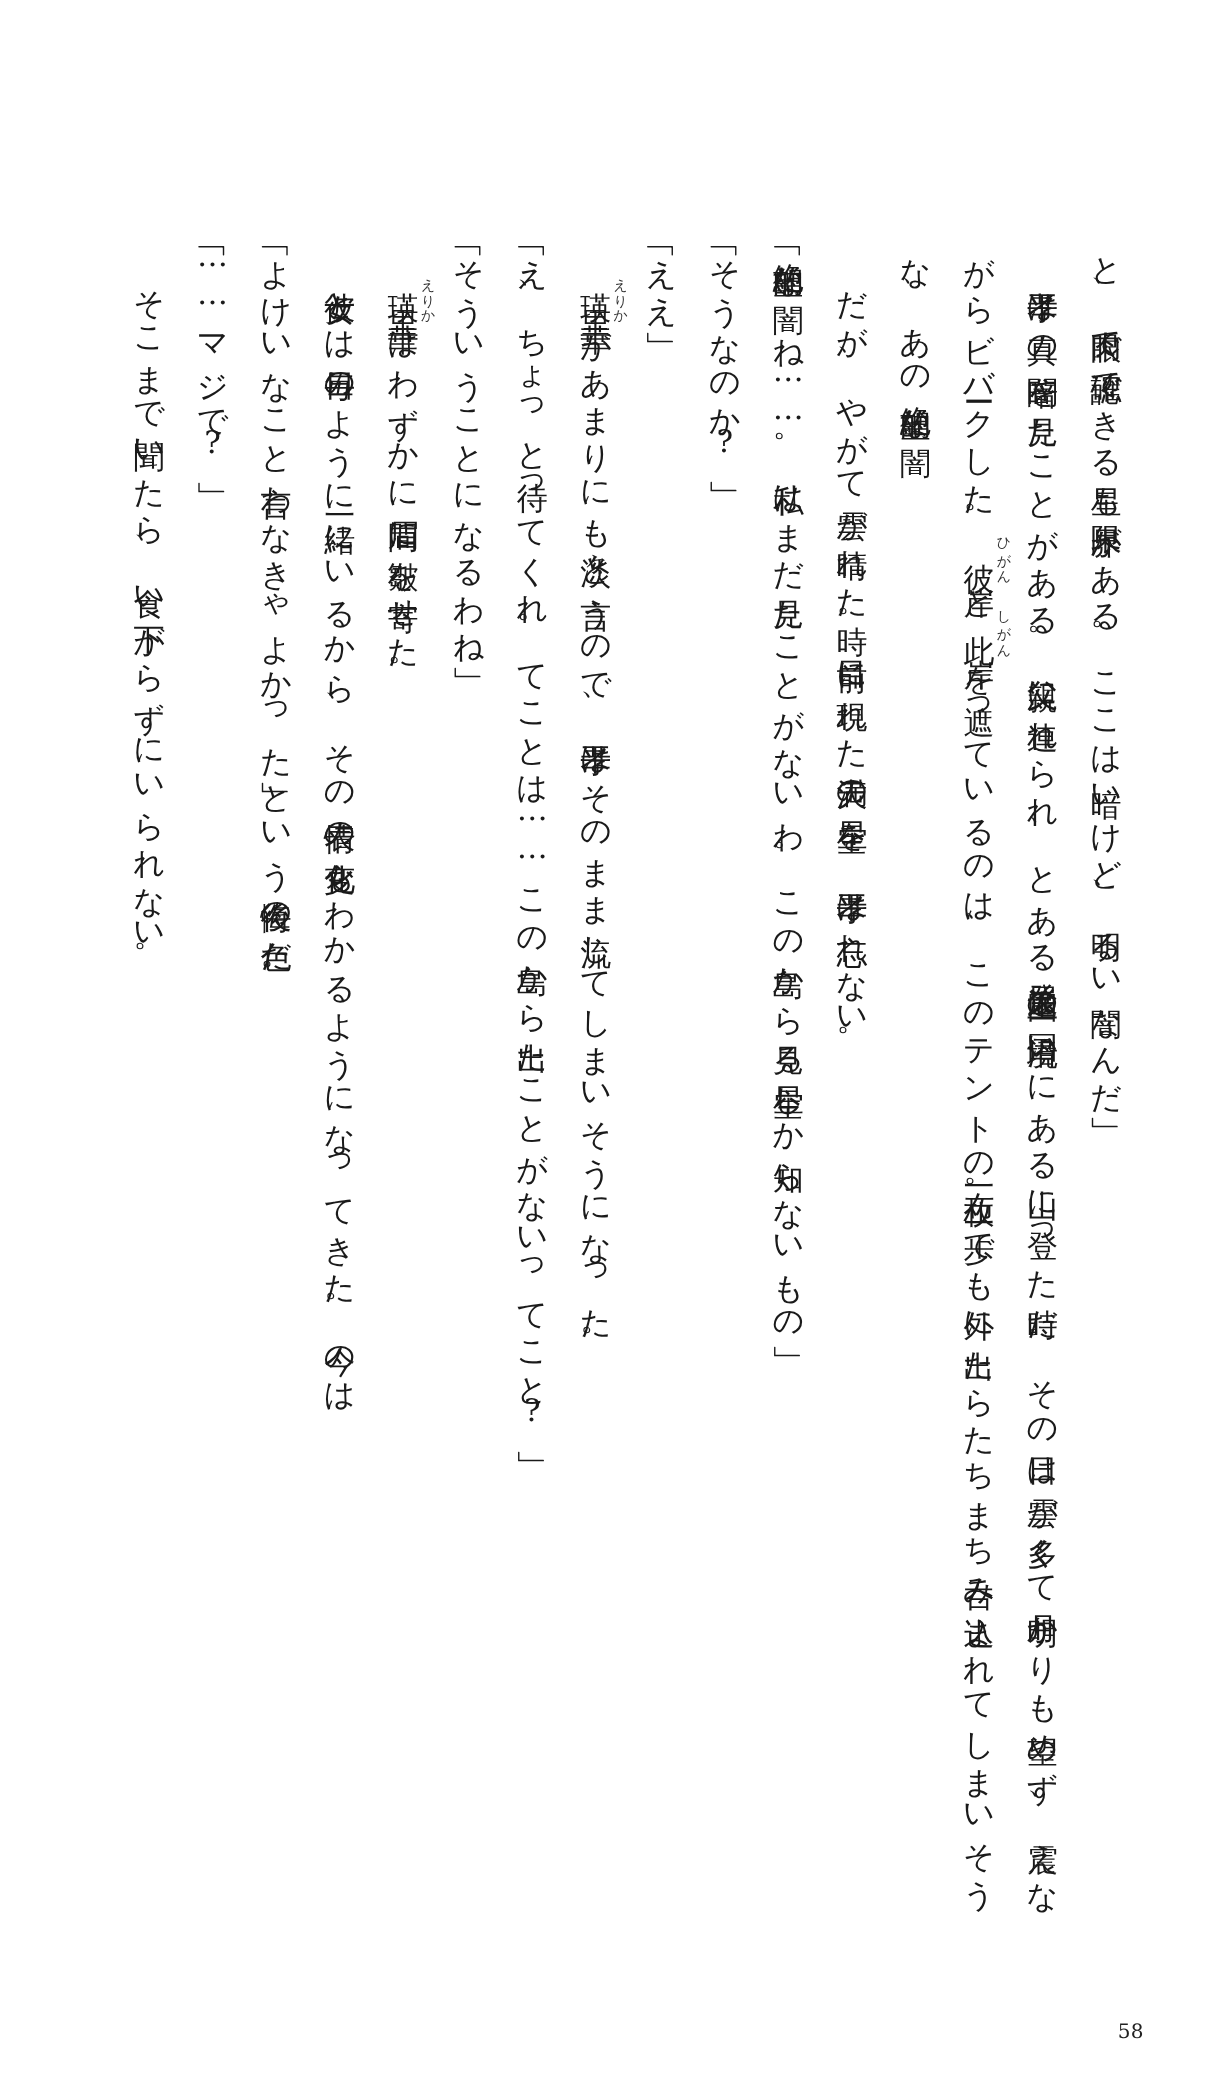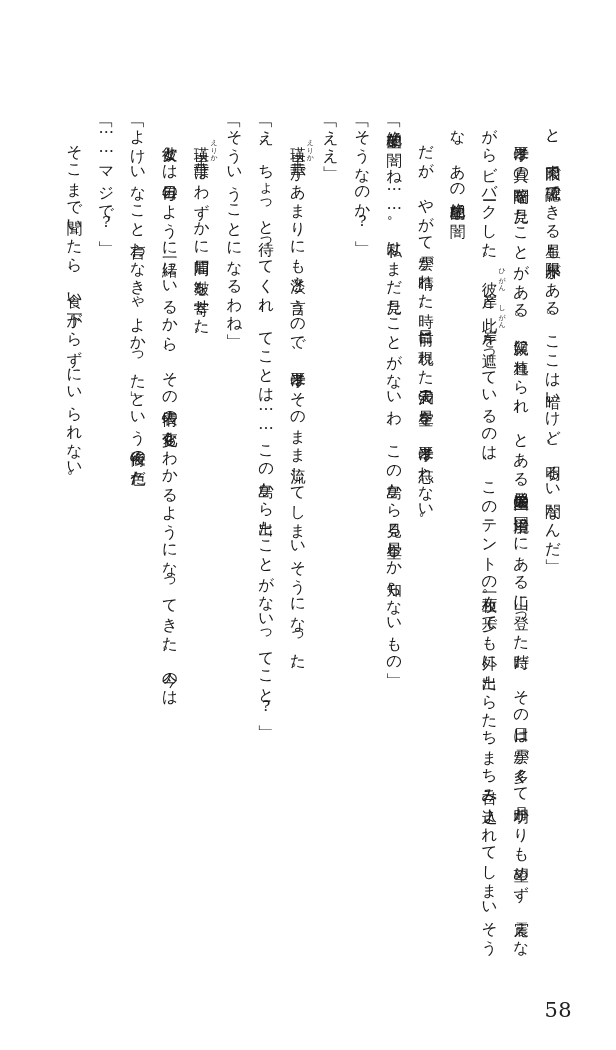--- a/index.html
+++ b/index.html
@@ -48,21 +48,21 @@
   rt {
     font-size: 0.45em;
     letter-spacing: 0;
     line-height: 1;
     color: #333;
   }
   .page-number {
     position: absolute;
     right: 44px;
     bottom: 28px;
-    font-size: 21px;
+    font-size: 10px;
     color: #222;
     font-family: "DejaVu Serif", "Liberation Serif", serif;
     letter-spacing: 0.02em;
   }
 </style>
 </head>
 <body>
 
 <div class="page">
 

